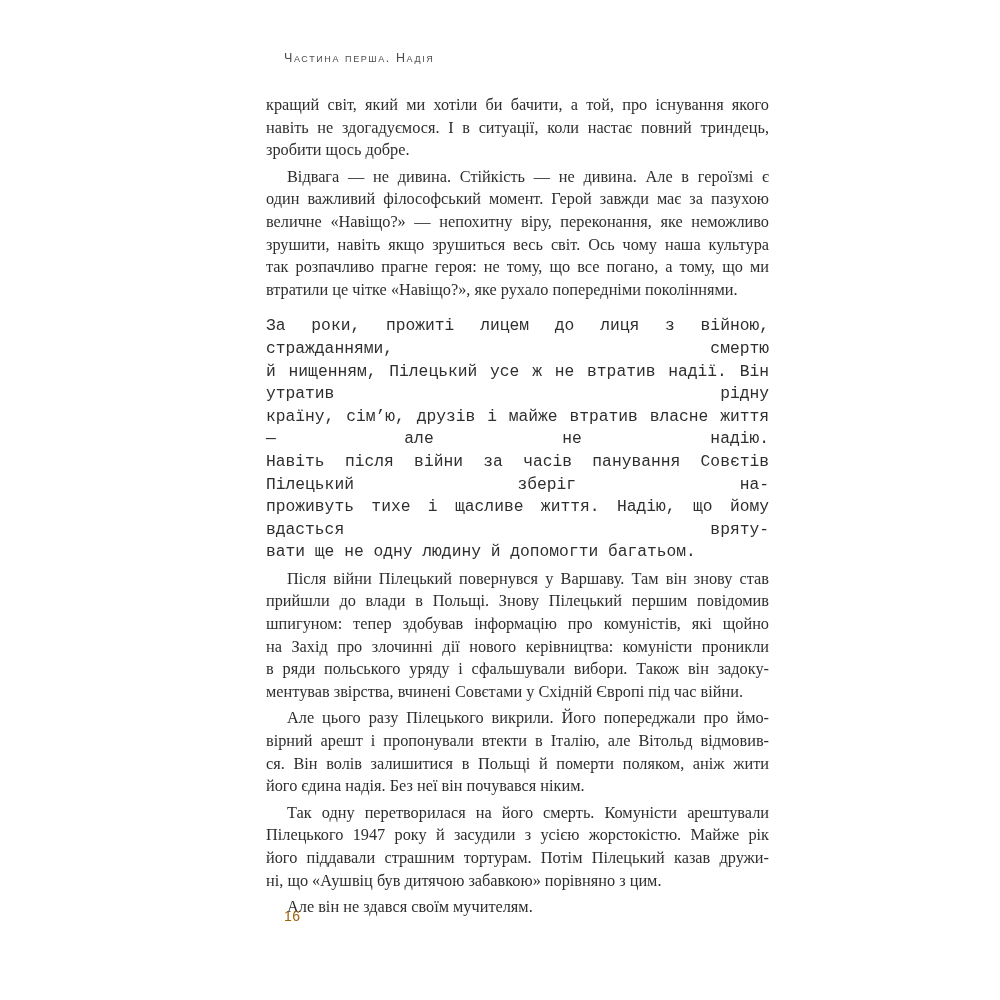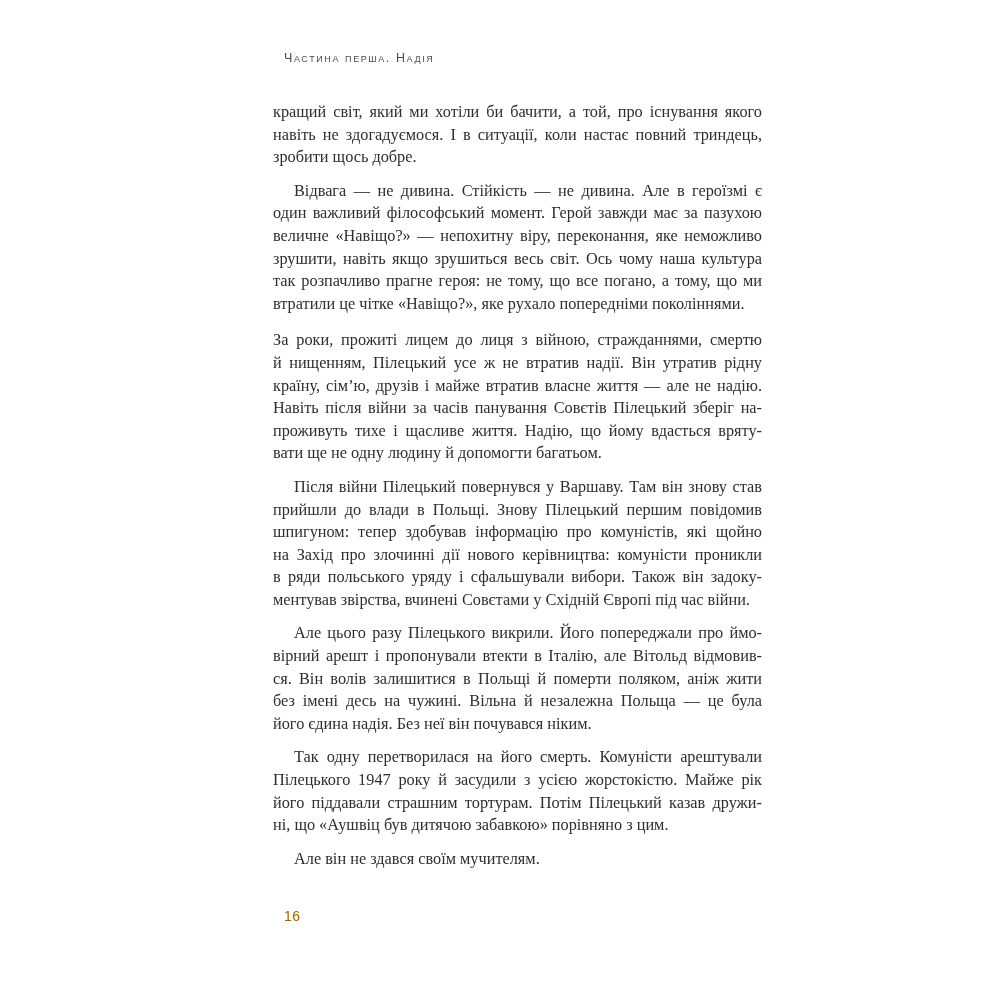--- a/index.html
+++ b/index.html
@@ -29,22 +29,22 @@
   }
   .text-block {
     position: absolute;
     left: 262px;
     top: 90px;
     width: 511px;
     font-size: 16.3px;
     line-height: 22.6px;
     color: #2e2e2e;
   }
-  .para { margin: 11px; padding: 0; }
-  .para.section-gap { margin-top: 14px; }
+  .para { margin: 4px; padding: 0; }
+  .para.section-gap { margin-top: 14px; font-family: Liberation Mono, monospace; }
   .line {
     text-align: justify;
     text-align-last: justify;
     white-space: normal;
   }
   .line.last {
     text-align: left;
     text-align-last: left;
   }
   .line.indent { text-indent: 21px; }
@@ -91,21 +91,20 @@
         <div class="line">прийшли до влади в Польщі. Знову Пілецький першим повідомив</div>
         <div class="line">шпигуном: тепер здобував інформацію про комуністів, які щойно</div>
         <div class="line">на Захід про злочинні дії нового керівництва: комуністи проникли</div>
         <div class="line">в ряди польського уряду і сфальшували вибори. Також він задоку-</div>
         <div class="line last">ментував звірства, вчинені Совєтами у Східній Європі під час війни.</div>
       </div>
       <div class="para">
         <div class="line indent">Але цього разу Пілецького викрили. Його попереджали про ймо-</div>
         <div class="line">вірний арешт і пропонували втекти в Італію, але Вітольд відмовив-</div>
         <div class="line">ся. Він волів залишитися в Польщі й померти поляком, аніж жити</div>
-        <div class="line">без імені десь на чужині. Вільна й незалежна Польща — це була</div>
         <div class="line last">його єдина надія. Без неї він почувався ніким.</div>
       </div>
       <div class="para">
         <div class="line indent">Так одну перетворилася на його смерть. Комуністи арештували</div>
         <div class="line">Пілецького 1947 року й засудили з усією жорстокістю. Майже рік</div>
         <div class="line">його піддавали страшним тортурам. Потім Пілецький казав дружи-</div>
         <div class="line last">ні, що «Аушвіц був дитячою забавкою» порівняно з цим.</div>
       </div>
       <div class="para">
         <div class="line last indent">Але він не здався своїм мучителям.</div>

